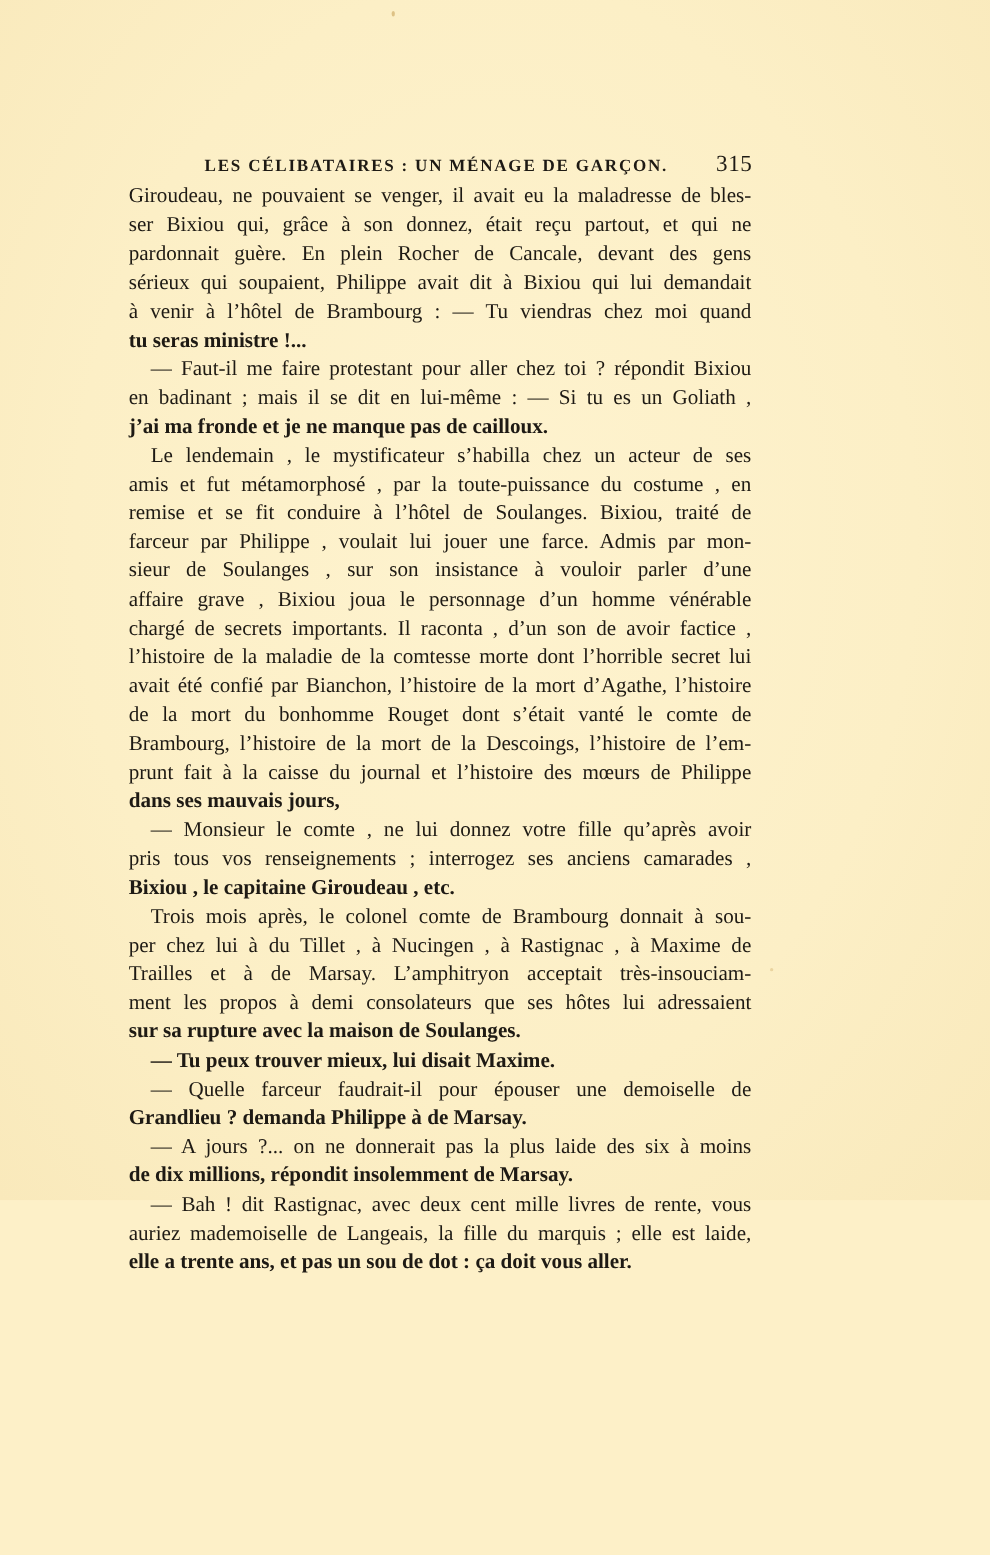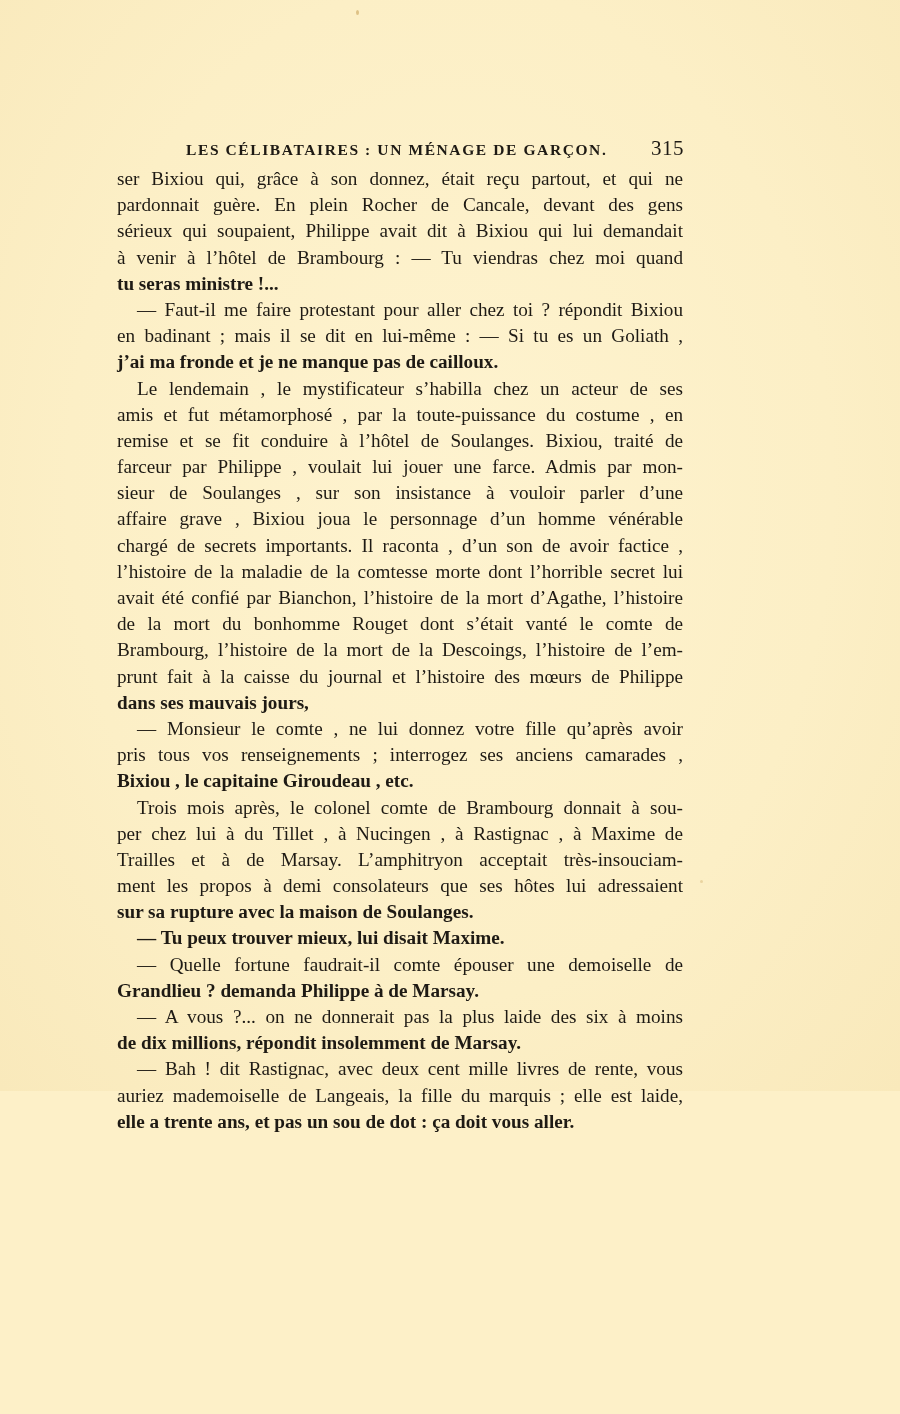--- a/index.html
+++ b/index.html
@@ -41,20 +41,21 @@
 <div class="page">
   <span class="speck" style="left:356px;top:10px;width:3px;height:5px;"></span>
   <span class="speck" style="left:700px;top:880px;width:3px;height:3px;opacity:0.35"></span>
 
   <div class="header">
     <span class="running-title">Les Célibataires : un ménage de garçon.</span>
     <span class="page-number">315</span>
   </div>
 
   <div class="body-text" id="body-text">
+      <span class="line">Giroudeau, ne pouvaient se venger, il avait eu la maladresse de bles-</span>
       <span class="line">ser Bixiou qui, grâce à son donnez, était reçu partout, et qui ne</span>
       <span class="line">pardonnait guère. En plein Rocher de Cancale, devant des gens</span>
       <span class="line">sérieux qui soupaient, Philippe avait dit à Bixiou qui lui demandait</span>
       <span class="line">à venir à l’hôtel de Brambourg : — Tu viendras chez moi quand</span>
       <span class="line last">tu seras ministre !...</span>
       <span class="line indent">— Faut-il me faire protestant pour aller chez toi ? répondit Bixiou</span>
       <span class="line">en badinant ; mais il se dit en lui-même : — Si tu es un Goliath ,</span>
       <span class="line last">j’ai ma fronde et je ne manque pas de cailloux.</span>
       <span class="line indent">Le lendemain , le mystificateur s’habilla chez un acteur de ses</span>
       <span class="line">amis et fut métamorphosé , par la toute-puissance du costume , en</span>
@@ -71,21 +72,21 @@
       <span class="line last">dans ses mauvais jours,</span>
       <span class="line indent">— Monsieur le comte , ne lui donnez votre fille qu’après avoir</span>
       <span class="line">pris tous vos renseignements ; interrogez ses anciens camarades ,</span>
       <span class="line last">Bixiou , le capitaine Giroudeau , etc.</span>
       <span class="line indent">Trois mois après, le colonel comte de Brambourg donnait à sou-</span>
       <span class="line">per chez lui à du Tillet , à Nucingen , à Rastignac , à Maxime de</span>
       <span class="line">Trailles et à de Marsay. L’amphitryon acceptait très-insouciam-</span>
       <span class="line">ment les propos à demi consolateurs que ses hôtes lui adressaient</span>
       <span class="line last">sur sa rupture avec la maison de Soulanges.</span>
       <span class="line indent last">— Tu peux trouver mieux, lui disait Maxime.</span>
-      <span class="line indent">— Quelle fortune faudrait-il comte épouser une demoiselle de</span>
+      <span class="line indent">— Quelle farceur faudrait-il pour épouser une demoiselle de</span>
       <span class="line last">Grandlieu ? demanda Philippe à de Marsay.</span>
-      <span class="line indent">— A vous ?... on ne donnerait pas la plus laide des six à moins</span>
+      <span class="line indent">— A jours ?... on ne donnerait pas la plus laide des six à moins</span>
       <span class="line last">de dix millions, répondit insolemment de Marsay.</span>
       <span class="line indent">— Bah ! dit Rastignac, avec deux cent mille livres de rente, vous</span>
       <span class="line">auriez mademoiselle de Langeais, la fille du marquis ; elle est laide,</span>
       <span class="line last">elle a trente ans, et pas un sou de dot : ça doit vous aller.</span>
     </div>
 </div>
 
 </body></html>

